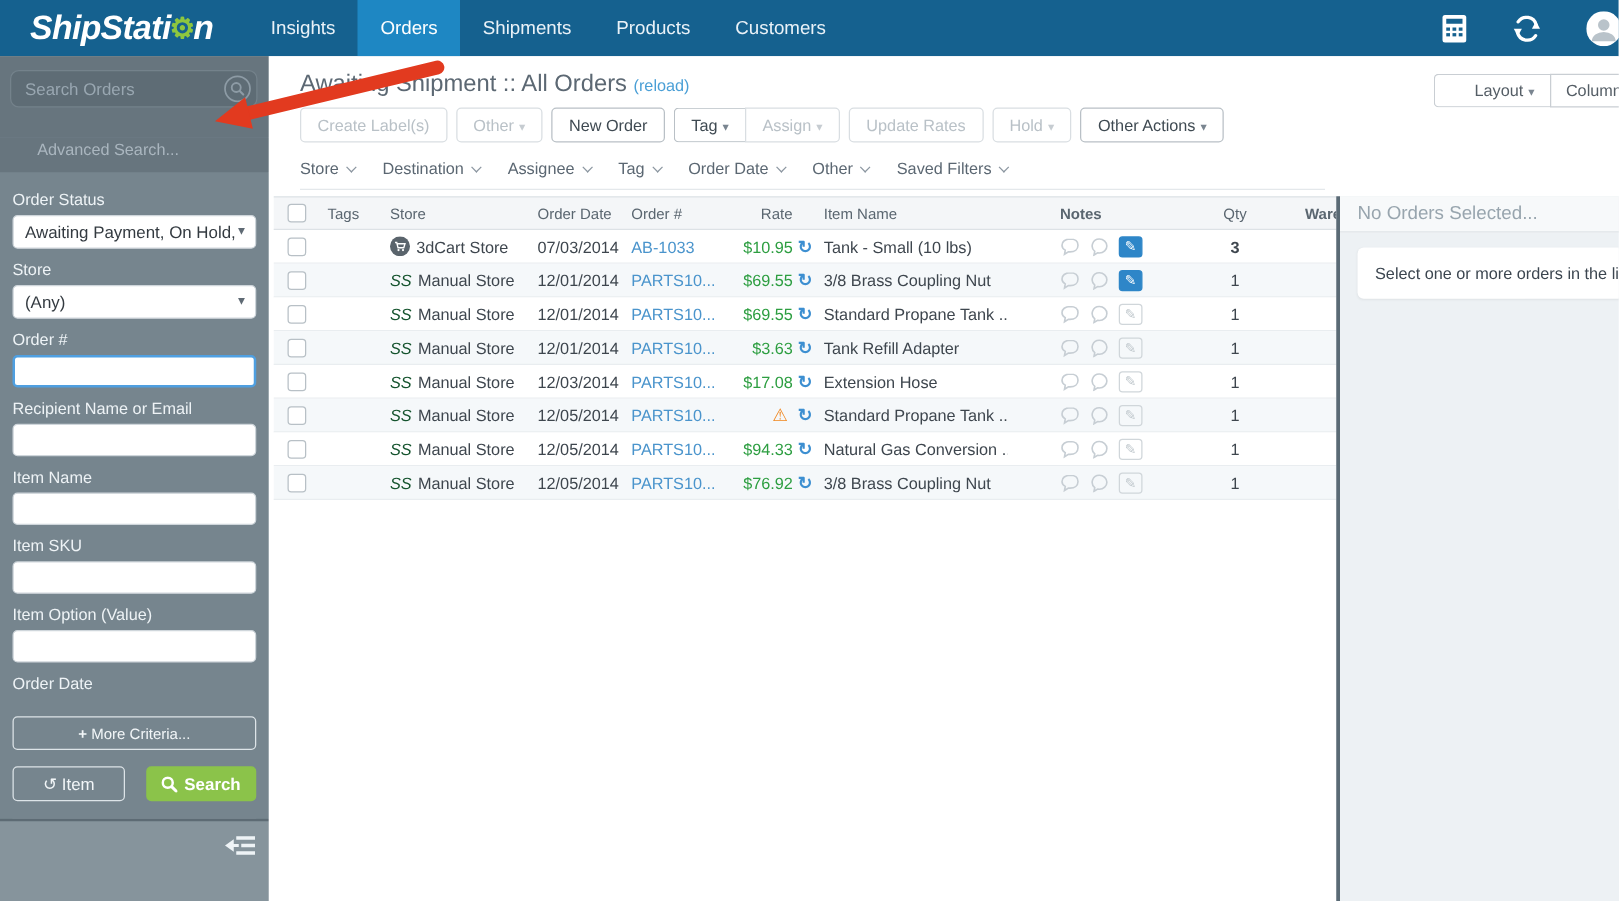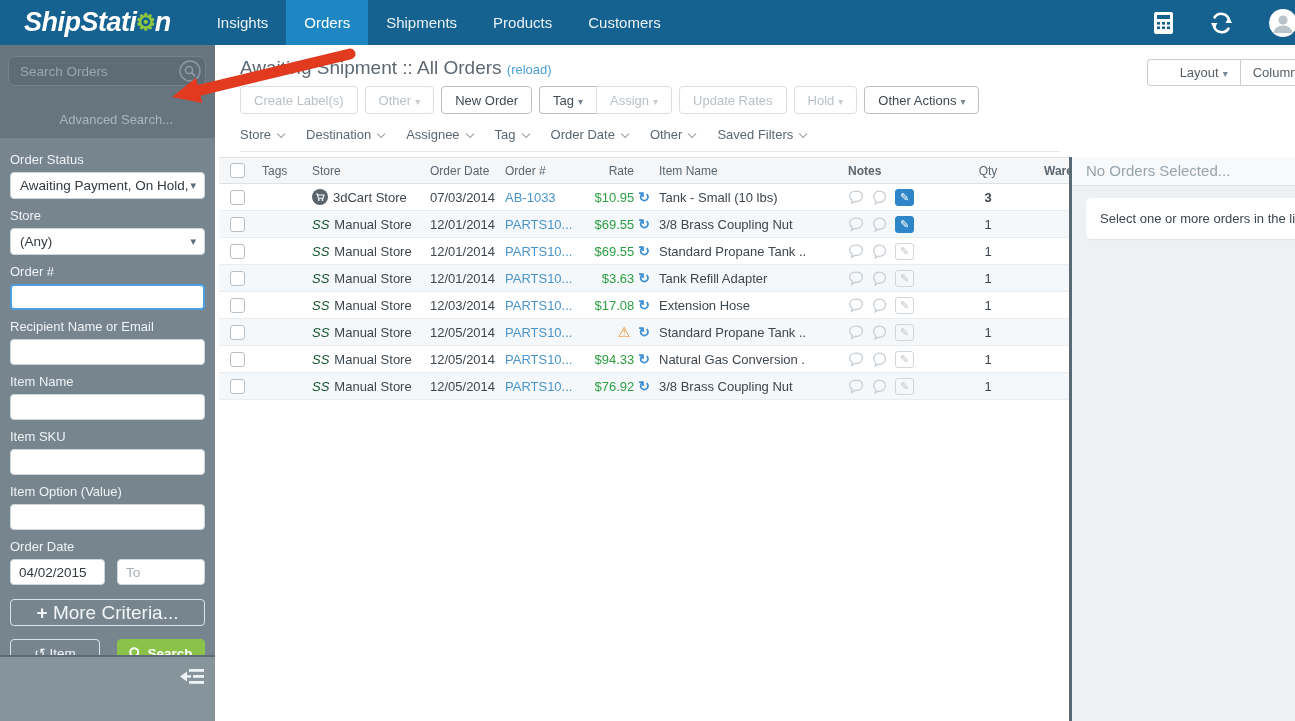--- a/index.html
+++ b/index.html
@@ -16,33 +16,33 @@
   .nav-right { position:absolute; right:0; top:0; height:45px; display:flex; align-items:center; }
   .nav-ic { margin-right:34px; display:flex; align-items:center; }
   .avatar { width:28px; height:28px; margin-right:-2px; }
 
   
   .sidebar { position:absolute; left:0; top:45px; width:215px; height:676px; background:#76858e; }
   .sb-search { position:absolute; left:0; top:0; width:215px; height:65px; background:#67757e; }
   .sb-search input { position:absolute; left:8px; top:11px; width:198px; height:30px; background:#5e6c75; border:1px solid #74828b; border-radius:7px; color:#dfe7ec; font-size:13.5px; padding:0 34px 0 11px; outline:none; }
   .sb-search input::placeholder { color:#99a7b1; }
   .sb-search .mag { position:absolute; right:14px; top:15px; }
-  .adv-link { position:absolute; left:0; top:65px; width:215px; height:28px; background:#67757e; color:#aab6bf; font-size:13px; text-align:right; padding-right:42px; line-height:20px; cursor:pointer; }
+  .adv-link { position:absolute; left:0; top:65px; width:215px; height:28px; background:#67757e; color:#aab6bf; font-size:13px; text-align:center; padding-right:42px; line-height:20px; cursor:pointer; }
   .sb-form { position:absolute; left:0; top:93px; width:215px; height:517px; background:#76858e; padding:14px 10px 0 10px; }
   .sb-label { color:#eef3f6; font-size:13px; margin:9px 0 5px 0; }
   .sb-label:first-child { margin-top:0; }
   .sb-select { position:relative; background:#fff; border:1px solid #cfd6db; border-radius:4px; height:27px; font-size:13.5px; color:#333a40; line-height:25px; padding:0 22px 0 9px; cursor:pointer; white-space:nowrap; overflow:hidden; }
   .sb-select .caret { position:absolute; right:8px; top:0; color:#5f6a74; font-size:11px; }
   .sb-input { width:100%; height:26px; background:#fff; border:1px solid #cfd6db; border-radius:4px; font-size:13.5px; color:#333a40; padding:0 8px; outline:none; }
   .sb-input.focused { border:2px solid #4f9fe0; }
   .date-row { display:flex; gap:12px; }
   .date-row input { width:95px; }
   .date-row input.to { width:88px; }
   .date-row input::placeholder { color:#a7b0b7; }
-  .sb-btn { width:100%; height:27px; background:transparent; border:1px solid #dde4e8; border-radius:4px; color:#f2f6f8; font-size:19px; margin-top:14px; cursor:pointer; font-family:inherit; }
+  .sb-btn { width:100%; height:27px; background:transparent; border:1px solid #dde4e8; border-radius:4px; color:#f2f6f8; font-size:12px; margin-top:14px; cursor:pointer; font-family:inherit; }
   .btn-row { display:flex; justify-content:space-between; margin-top:13px; }
   .btn-row .reset { width:90px; height:28px; background:transparent; border:1px solid #dde4e8; border-radius:4px; color:#f2f6f8; font-size:13.5px; cursor:pointer; font-family:inherit; }
   .btn-row .search { width:88px; height:28px; background:#8bc34a; border:1px solid #8bc34a; border-radius:4px; color:#fff; font-size:13.5px; font-weight:bold; cursor:pointer; font-family:inherit; display:inline-flex; align-items:center; justify-content:center; gap:5px; }
   .sb-div { border-top:1px solid #93a0a8; margin:14px 0 0 0; }
   .return-link { margin-top:11px; text-align:center; color:#f2f6f8; font-size:13.5px; cursor:pointer; }
   .sb-bottom { position:absolute; left:0; top:610px; width:215px; height:66px; background:#8694 9c; background:#86949c; border-top:2px solid #5d6b74; }
   .collapse-ic { position:absolute; right:10px; top:10px; cursor:pointer; }
 
   
   .main { position:absolute; left:215px; top:45px; width:1080px; height:676px; background:#fff; }
@@ -187,24 +187,20 @@
     <div class="sb-label">Item Name</div>
     <input type="text" class="sb-input" style="">
 
     <div class="sb-label">Item SKU</div>
     <input type="text" class="sb-input" style="">
 
     <div class="sb-label">Item Option (Value)</div>
     <input type="text" class="sb-input" style="">
 
     <div class="sb-label">Order Date</div>
-    <div class="date-row">
-      <input type="text" class="sb-input" value="04/02/2015" style="">
-      <input type="text" class="sb-input to" placeholder="To" style="">
-    </div>
 
     <button class="sb-btn"><b>+</b> <span>More Criteria...</span></button>
 
     <div class="btn-row">
       <button class="reset"><span>↺</span> <span>Item</span></button>
       <button class="search">
           <svg width="13" height="13" viewBox="0 0 13 13">
             <circle cx="5.2" cy="5.2" r="4" fill="none" stroke="#fff" stroke-width="2"></circle>
             <line x1="8.5" y1="8.5" x2="12" y2="12" stroke="#fff" stroke-width="2.4" stroke-linecap="round"></line>
           </svg>

